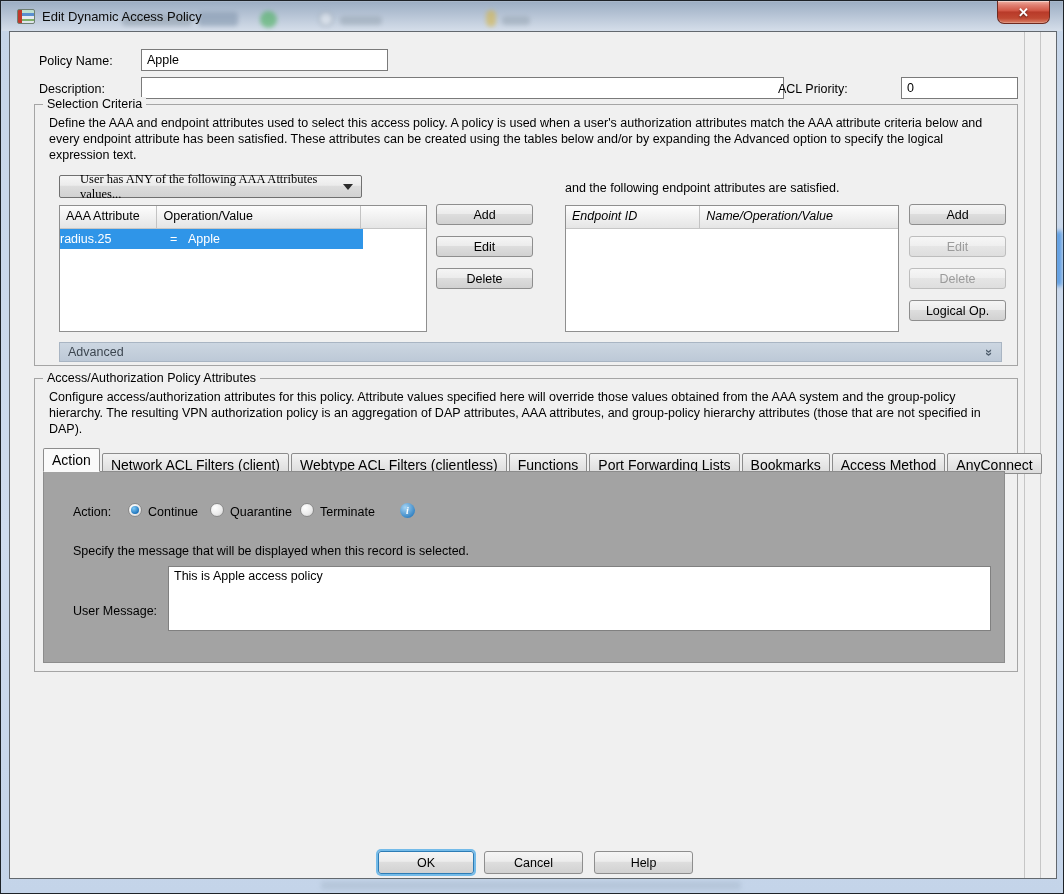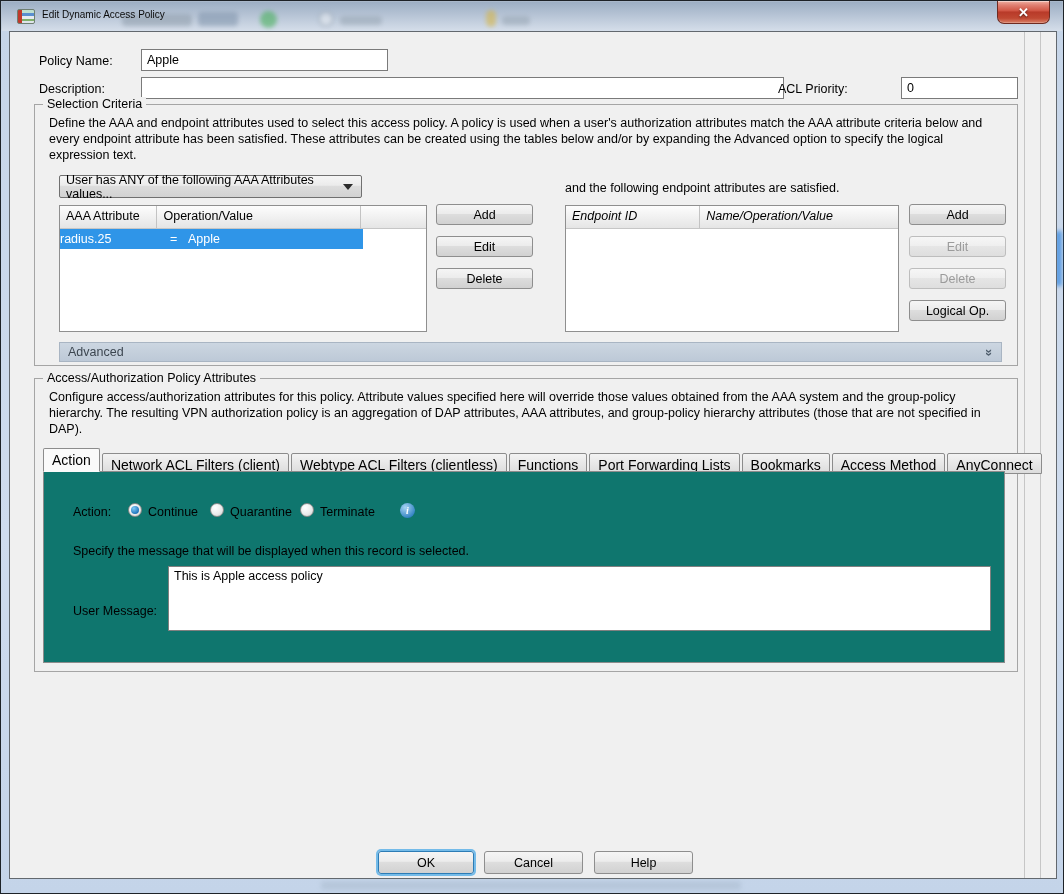--- a/index.html
+++ b/index.html
@@ -12,21 +12,21 @@
   .frame{position:absolute;inset:0;border:1px solid #1d2227;box-sizing:border-box;
     background:linear-gradient(180deg,#a9b8ca 0px,#c0cddd 28px,#c6d5e8 29px,#cfdcee 60%,#c4d4e9 100%);}
   .titlebar{position:absolute;left:1px;top:1px;right:1px;height:29px;overflow:hidden;
     background:linear-gradient(180deg,#9dafc4 0%,#b9c6d7 50%,#d5deea 100%);}
   .blur-blob{position:absolute;filter:blur(2px);opacity:.55;border-radius:4px;}
   .title-icon{position:absolute;left:15px;top:7px;width:18px;height:15px;border-radius:2px;
     background:
       linear-gradient(90deg,#c0392b 0 4px,transparent 4px),
       linear-gradient(180deg,#bfe0d0 0 3px,#5a8fd0 3px 6px,#e6ebf0 6px 9px,#7fb06a 9px 11px,#dfe4ea 11px);
     border:1px solid #6f7f72;box-sizing:border-box;}
-  .title-text{position:absolute;left:40px;top:7px;font-size:10px;color:#0b0b0b;}
+  .title-text{position:absolute;left:40px;top:7px;font-size:13px;color:#0b0b0b;}
   .close-btn{position:absolute;top:0px;right:13px;width:51px;height:22px;cursor:default;
     background:linear-gradient(180deg,#efb0a2 0%,#e08173 18%,#d05543 45%,#b83a29 50%,#c04832 78%,#d97f66 100%);
     border:1px solid #6e2a20;border-top:none;border-radius:0 0 7px 7px;
     color:#fff;display:flex;align-items:center;justify-content:center;
     font-size:13px;font-weight:bold;text-shadow:0 1px 2px rgba(0,0,0,.55);
     box-shadow:inset 0 1px 0 rgba(255,255,255,.45), inset 0 -1px 0 rgba(255,255,255,.2);}
   .frame-right-glow{position:absolute;right:1px;top:230px;width:7px;height:55px;background:#3d8ce0;filter:blur(2px);opacity:.8;}
   .frame-bottom-blob{position:absolute;left:320px;bottom:3px;width:420px;height:9px;background:#aebfd2;filter:blur(2px);opacity:.6;border-radius:3px;}
 
   
@@ -47,22 +47,22 @@
   
   .btn{position:absolute;box-sizing:border-box;display:flex;align-items:center;justify-content:center;
     background:linear-gradient(180deg,#f5f5f5 0%,#ececec 45%,#dedede 46%,#d1d1d1 100%);
     border:1px solid #8e8e8e;border-radius:3px;font-size:12.5px;cursor:default;}
   .btn.disabled{color:#9b9b9b;border-color:#bdbdbd;
     background:linear-gradient(180deg,#f6f6f6 0%,#efefef 45%,#e6e6e6 46%,#dedede 100%);}
   .btn.default-focus{border:1px solid #2d7cb5;box-shadow:0 0 0 2px #74bbе9;box-shadow:0 0 0 2px #74bbe9;}
 
   
   .combo{position:absolute;box-sizing:border-box;display:flex;align-items:center;justify-content:space-between;
-    padding:0 8px 0 6px;background:linear-gradient(180deg,#f6f6f6 0%,#ebebeb 45%,#dddddd 46%,#d2d2d2 100%);
-    border:1px solid #707070;border-radius:2px;font-size:12.5px;cursor:default;}
+    padding:0 8px 0 20px;background:linear-gradient(180deg,#f6f6f6 0%,#ebebeb 45%,#dddddd 46%,#d2d2d2 100%);
+    border:1px solid #707070;border-radius:2px;font-size:12.5px;cursor:default;font-family:Liberation Serif, serif;}
   .combo-arrow{width:0;height:0;border-left:5px solid transparent;border-right:5px solid transparent;border-top:6px solid #2b2b2b;}
 
   
   .tbl{position:absolute;box-sizing:border-box;background:#fff;border:1px solid #8f8f8f;overflow:hidden;}
   .tbl-head{display:flex;height:22px;background:linear-gradient(180deg,#fdfdfd,#e5e5e5);border-bottom:1px solid #c6c6c6;}
   .tbl-head .cell{box-sizing:border-box;border-right:1px solid #c3c3c3;padding:3px 0 0 6px;font-size:12.5px;overflow:hidden;white-space:nowrap;}
   .row-selected{display:flex;height:20px;background:#2f95e8;color:#fff;font-size:12.5px;align-items:center;}
   .row-selected .cell{box-sizing:border-box;overflow:hidden;white-space:nowrap;}
 
   
@@ -70,21 +70,21 @@
     padding:0 8px;background:linear-gradient(180deg,#ccd6e1,#bdc9d7);border:1px solid #a9b5c3;
     color:#3c4650;font-size:12.5px;cursor:default;}
   .chevron{display:inline-block;transform:rotate(90deg);font-weight:bold;color:#4e5d6c;font-size:13px;}
 
   
   .tabs{position:absolute;height:23px;white-space:nowrap;}
   .tab{display:inline-block;box-sizing:border-box;height:21px;margin-right:2px;padding:3px 8px 0 8px;
     background:linear-gradient(180deg,#f3f3f3,#dcdcdc);border:1px solid #8c8c8c;border-radius:2px 2px 0 0;
     font-size:14px;vertical-align:bottom;position:relative;top:2px;cursor:default;}
   .tab.active{background:#fafafa;height:24px;top:0px;z-index:5;border-bottom:1px solid #fafafa;}
-  .tabpanel{position:absolute;box-sizing:border-box;border:1px solid #8c8c8c;background:#0f766e;z-index:1;}
+  .tabpanel{position:absolute;box-sizing:border-box;border:1px solid #8c8c8c;background:#a3a3a3;z-index:1;}
 
   
   .radio{position:absolute;width:14px;height:14px;border-radius:50%;box-sizing:border-box;
     background:radial-gradient(circle at 35% 30%,#ffffff,#ececec 55%,#cfcfcf);border:1px solid #8a8a8a;}
   .radio.selected::after{content:"";position:absolute;left:2px;top:2px;right:2px;bottom:2px;border-radius:50%;
     background:radial-gradient(circle at 35% 30%,#7ec9f7,#1b71b9 75%);}
   .info-icon{position:absolute;width:15px;height:15px;border-radius:50%;
     background:radial-gradient(circle at 35% 30%,#a6d4f3,#2b7dc0 80%);
     color:#fff;display:flex;align-items:center;justify-content:center;
     font:italic bold 10px "Liberation Serif",serif;}

